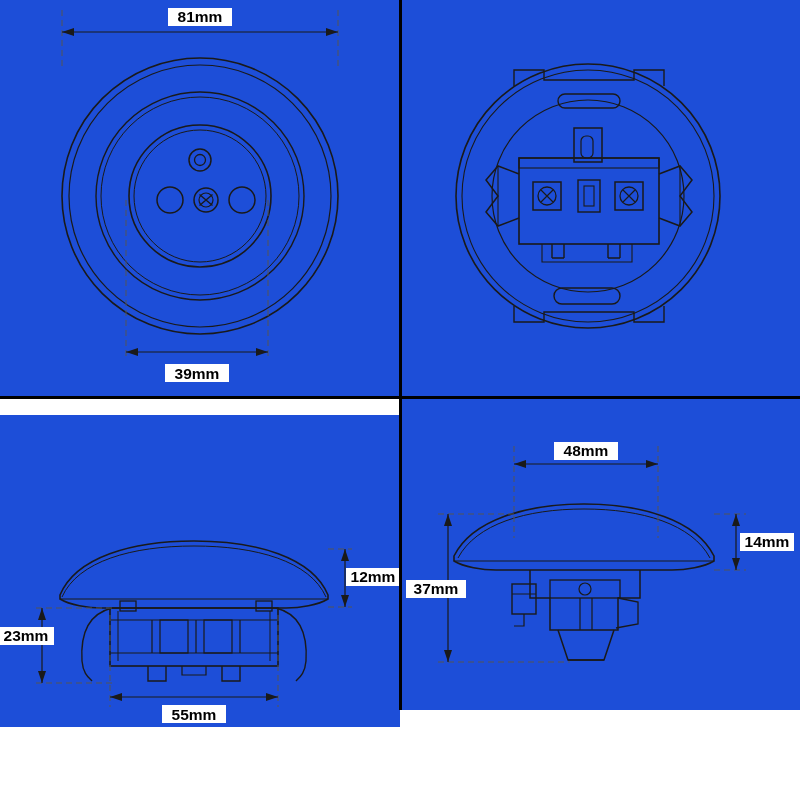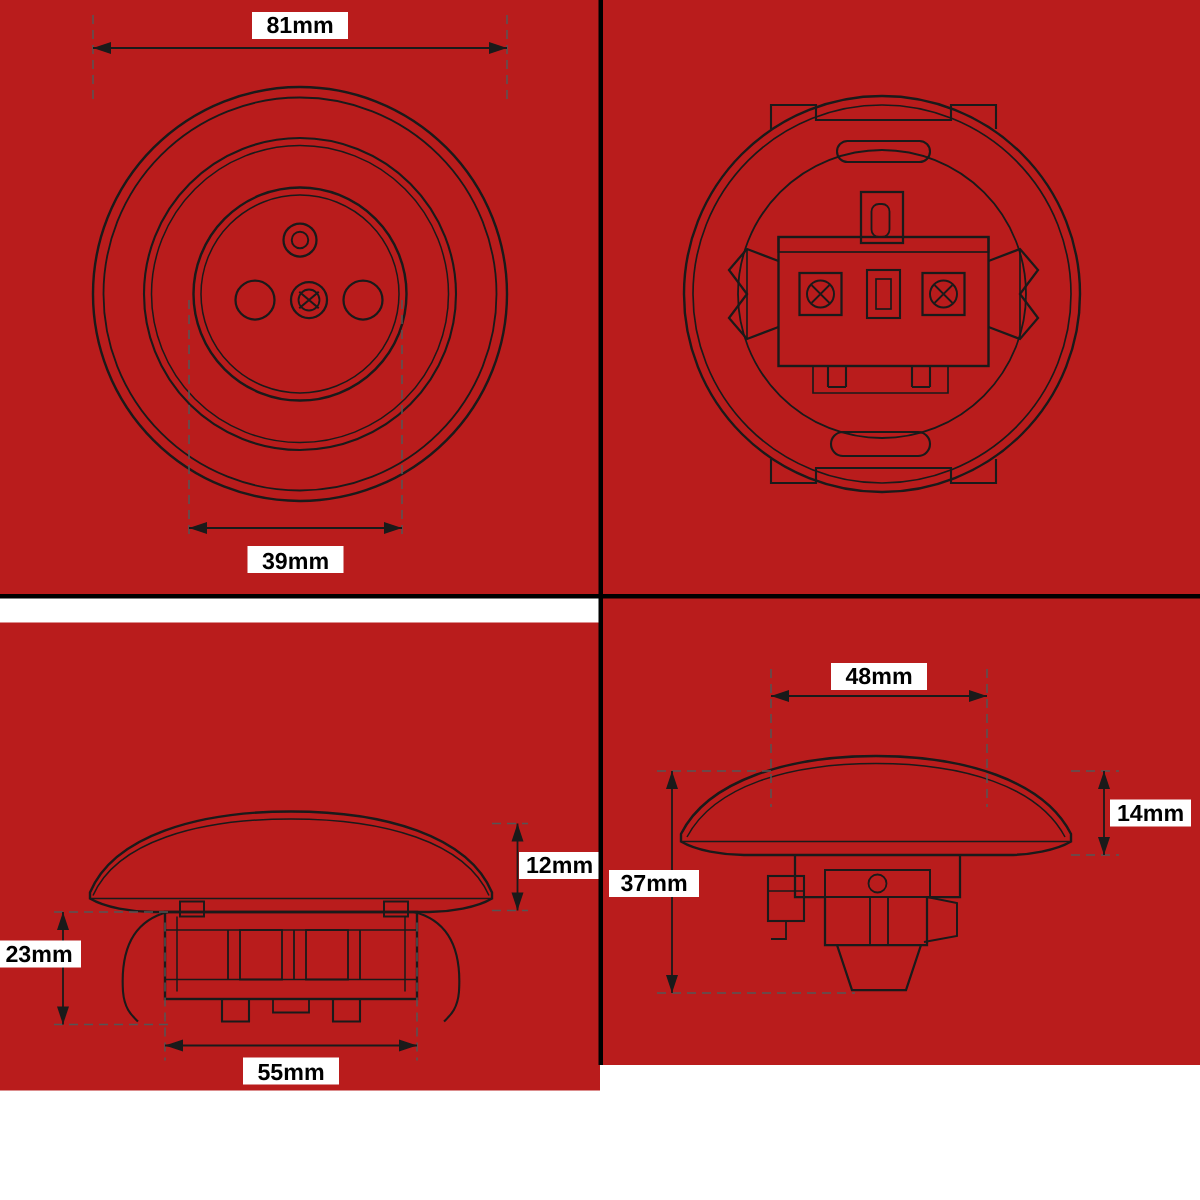--- a/index.html
+++ b/index.html
@@ -12,21 +12,21 @@
   }
   #page {
     position: relative;
     width: 800px;
     height: 800px;
     background: #ffffff;
     overflow: hidden;
   }
   .quad {
     position: absolute;
-    background: #b91c1c;
+    background: #1d4ed8;
     overflow: hidden;
   }
   #q-tl { left: 0;   top: 0;   width: 400px; height: 396px; }
   #q-tr { left: 402px; top: 0; width: 398px; height: 396px; }
   #q-bl { left: 0;   top: 415px; width: 400px; height: 312px; }
   #q-br { left: 402px; top: 398px; width: 463px; height: 312px; }
 
   .divider-v {
     position: absolute;
     left: 399px;

